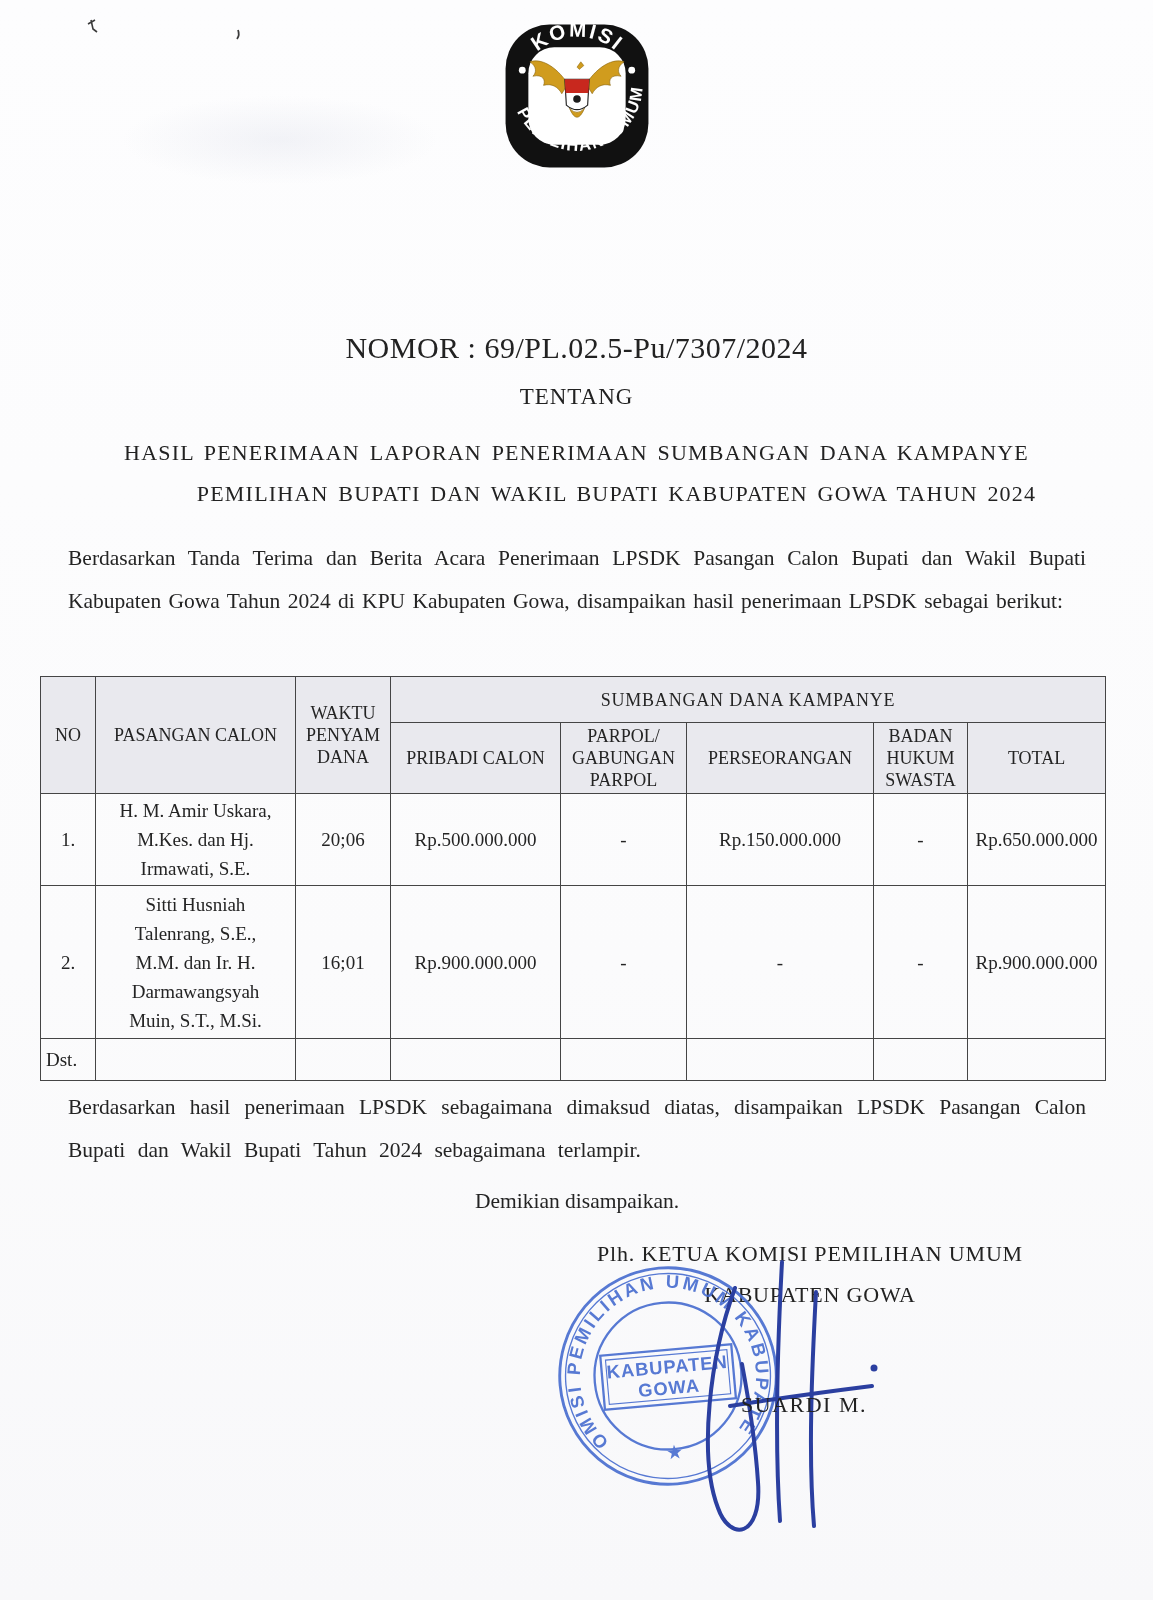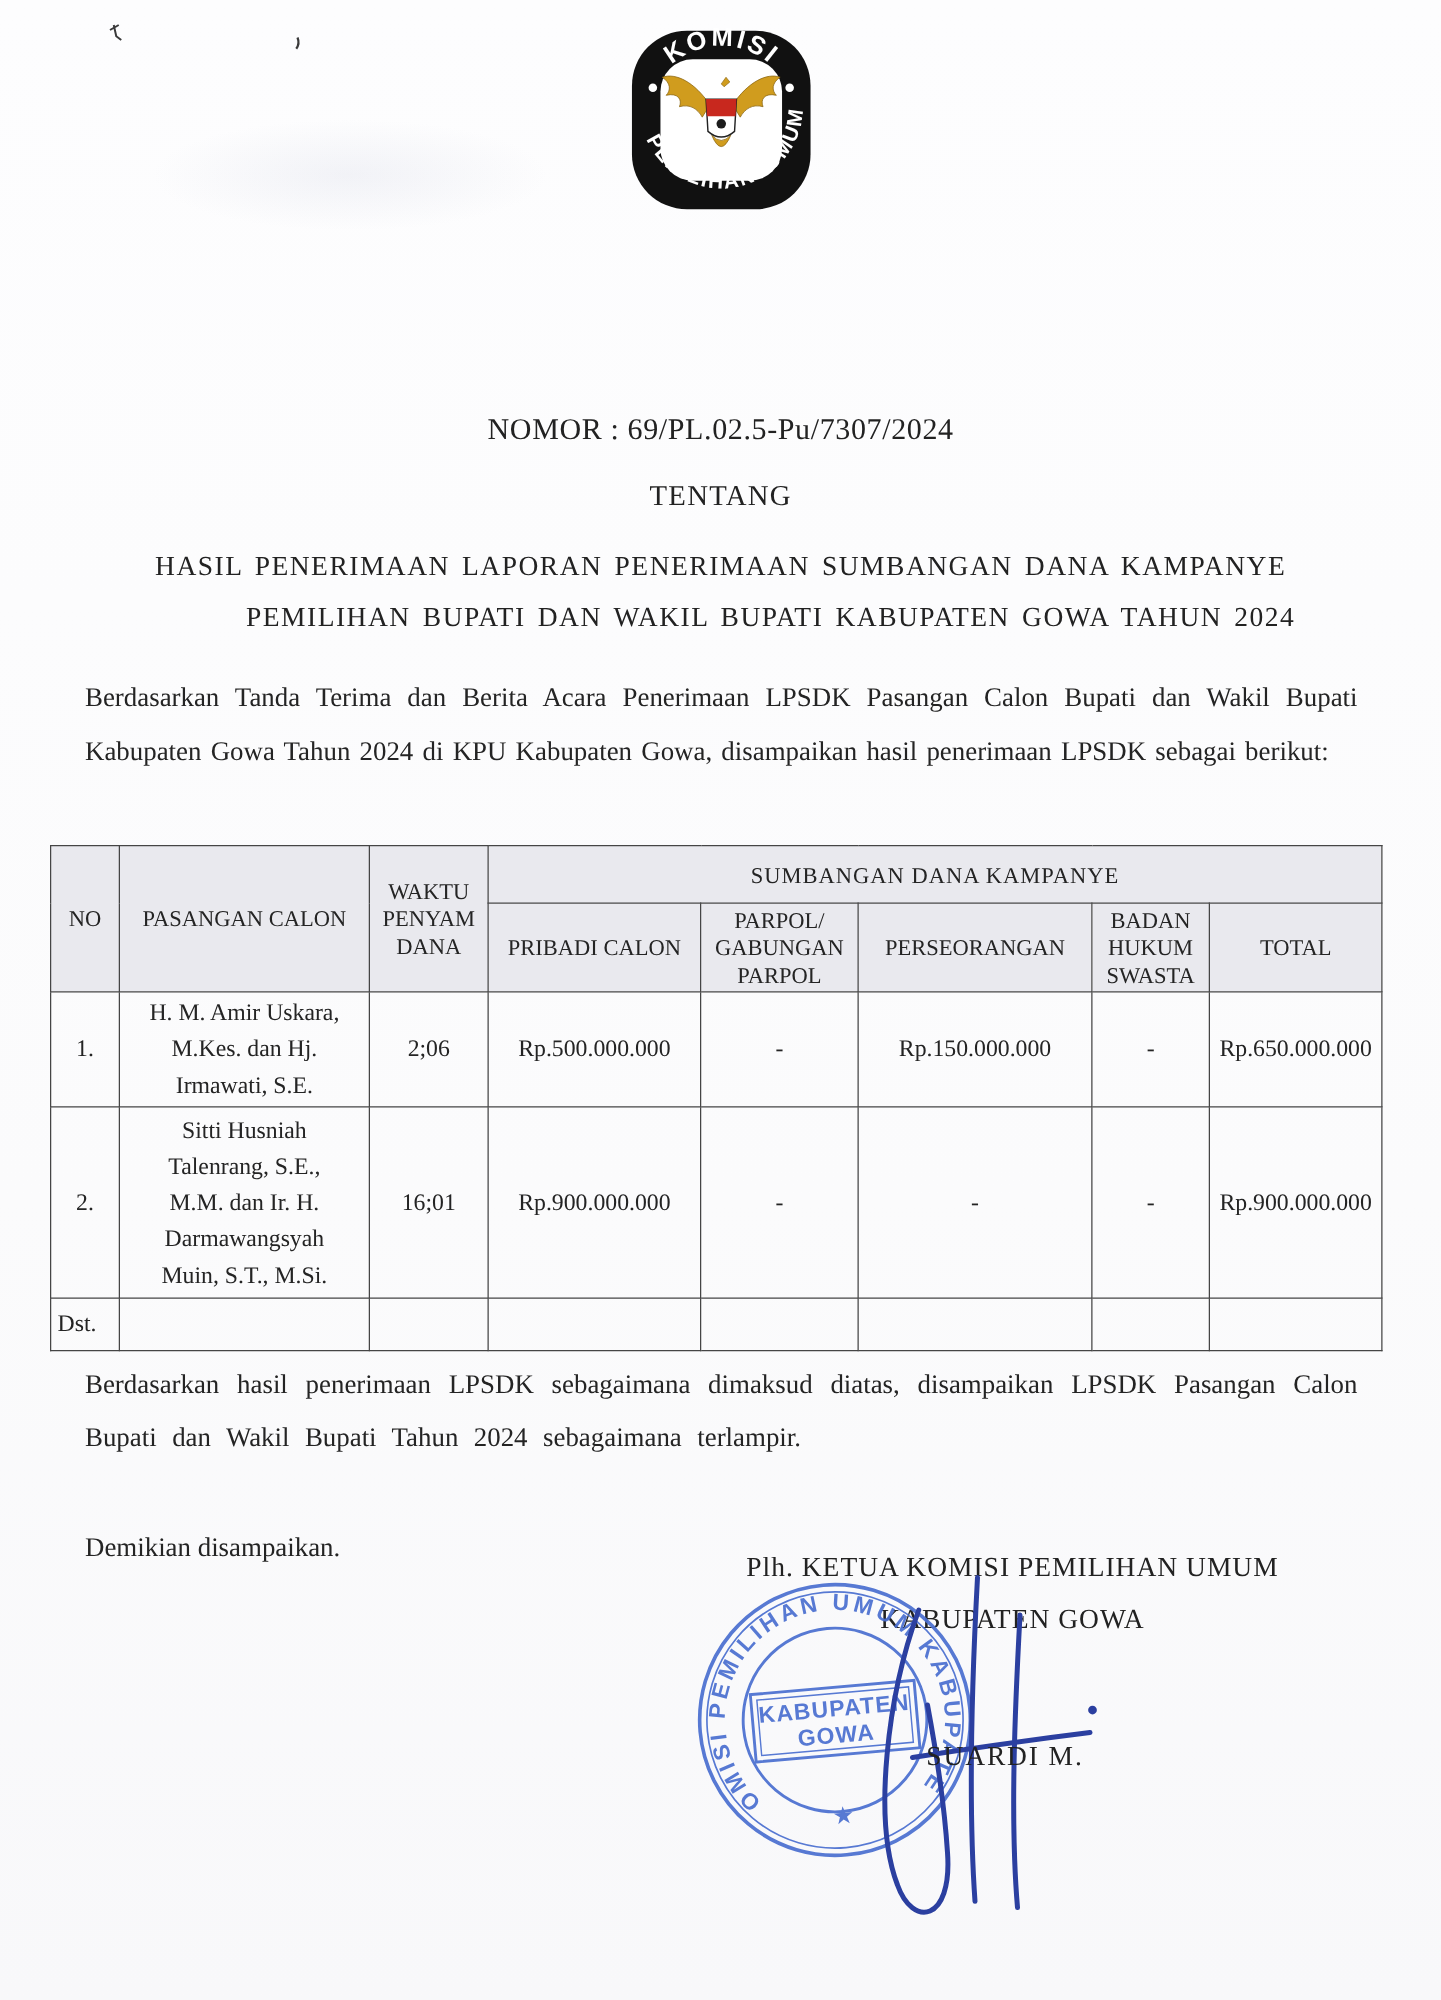--- a/index.html
+++ b/index.html
@@ -27,33 +27,33 @@
   .org-name {
     position:absolute; top:181px; left:0; width:100%; text-align:center;
     font-family:"Liberation Sans", sans-serif; font-weight:bold;
     font-size:22px; line-height:30px; color:#1b1b1b; letter-spacing:0.3px;
   }
 
   
   .center-line { position:absolute; left:0; width:100%; text-align:center; color:#222; }
   .announcement { top:274px; font-size:23px; letter-spacing:1px;
     text-decoration:underline; text-underline-offset:6px; text-decoration-thickness:2px; }
-  .number-line { top:331px; font-size:24px; letter-spacing:0.5px; }
+  .number-line { top:331px; font-size:30px; letter-spacing:0.5px; }
   .about-line  { top:384px; font-size:23px; letter-spacing:1px; }
   .subject-1   { top:440px; font-size:22px; letter-spacing:1.2px; word-spacing:3px; }
   .subject-2   { top:481px; font-size:22px; letter-spacing:1.2px; word-spacing:3px;margin-left:40px; }
 
   
   .para {
     position:absolute; left:68px; width:1018px; font-size:21.5px;
     line-height:43px; text-align:justify; color:#242424;
   }
   .para-intro   { top:537px; word-spacing:2px; }
   .para-closing { top:1086px; word-spacing:7px; }
-  .para-final   { top:1217px; text-align:left; }
+  .para-final   { top:1180px; text-align:center; }
 
   
   table.donation {
     position:absolute; left:40px; top:676px; width:1065px;
     border-collapse:collapse; table-layout:fixed;
     font-size:19px; color:#242424;
   }
   table.donation td {
     border:1.5px solid #454545; text-align:center; vertical-align:middle;
     padding:2px 4px; overflow:hidden;
@@ -161,21 +161,21 @@
         <td class="pre">BADAN
 HUKUM
 SWASTA</td>
         <td>TOTAL</td>
       </tr>
       <tr class="r1">
         <td>1.</td>
         <td class="pre">H. M. Amir Uskara,
 M.Kes. dan Hj.
 Irmawati, S.E.</td>
-        <td>2;06</td>
+        <td>20;06</td>
         <td>Rp.500.000.000</td>
         <td>-</td>
         <td>Rp.150.000.000</td>
         <td>-</td>
         <td>Rp.650.000.000</td>
       </tr>
       <tr class="r2">
         <td>2.</td>
         <td class="pre">Sitti Husniah
 Talenrang, S.E.,

